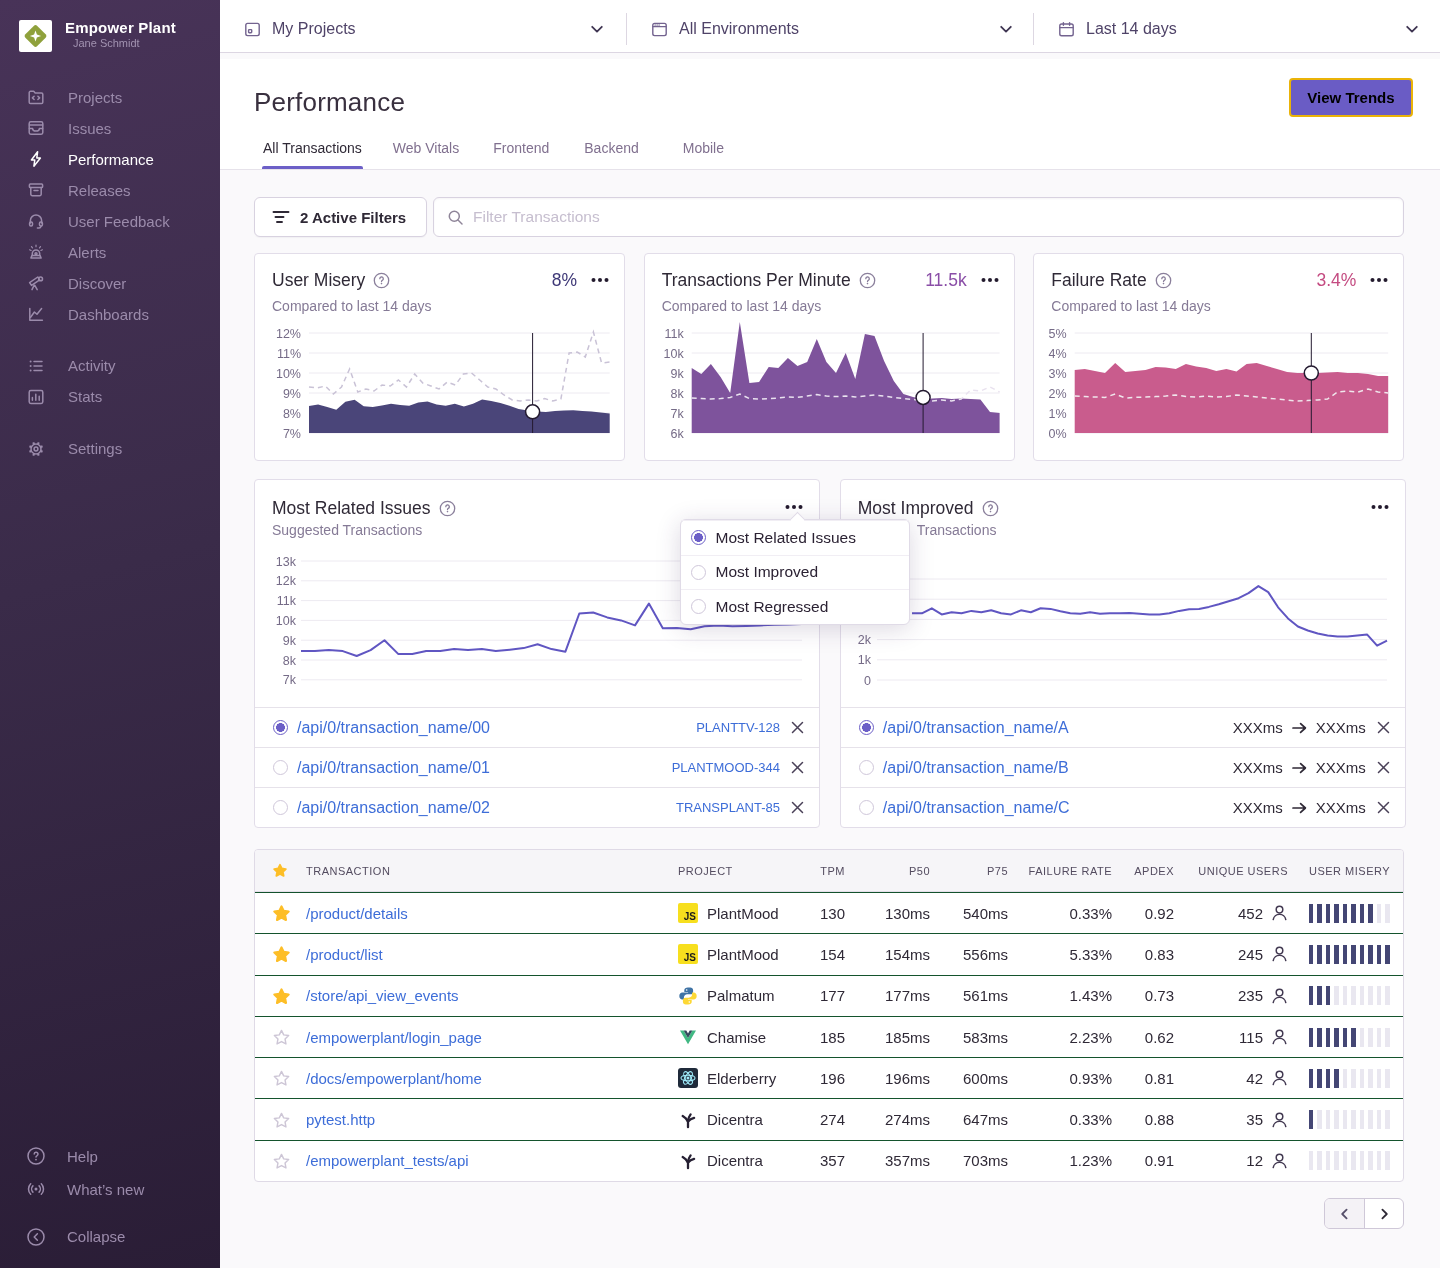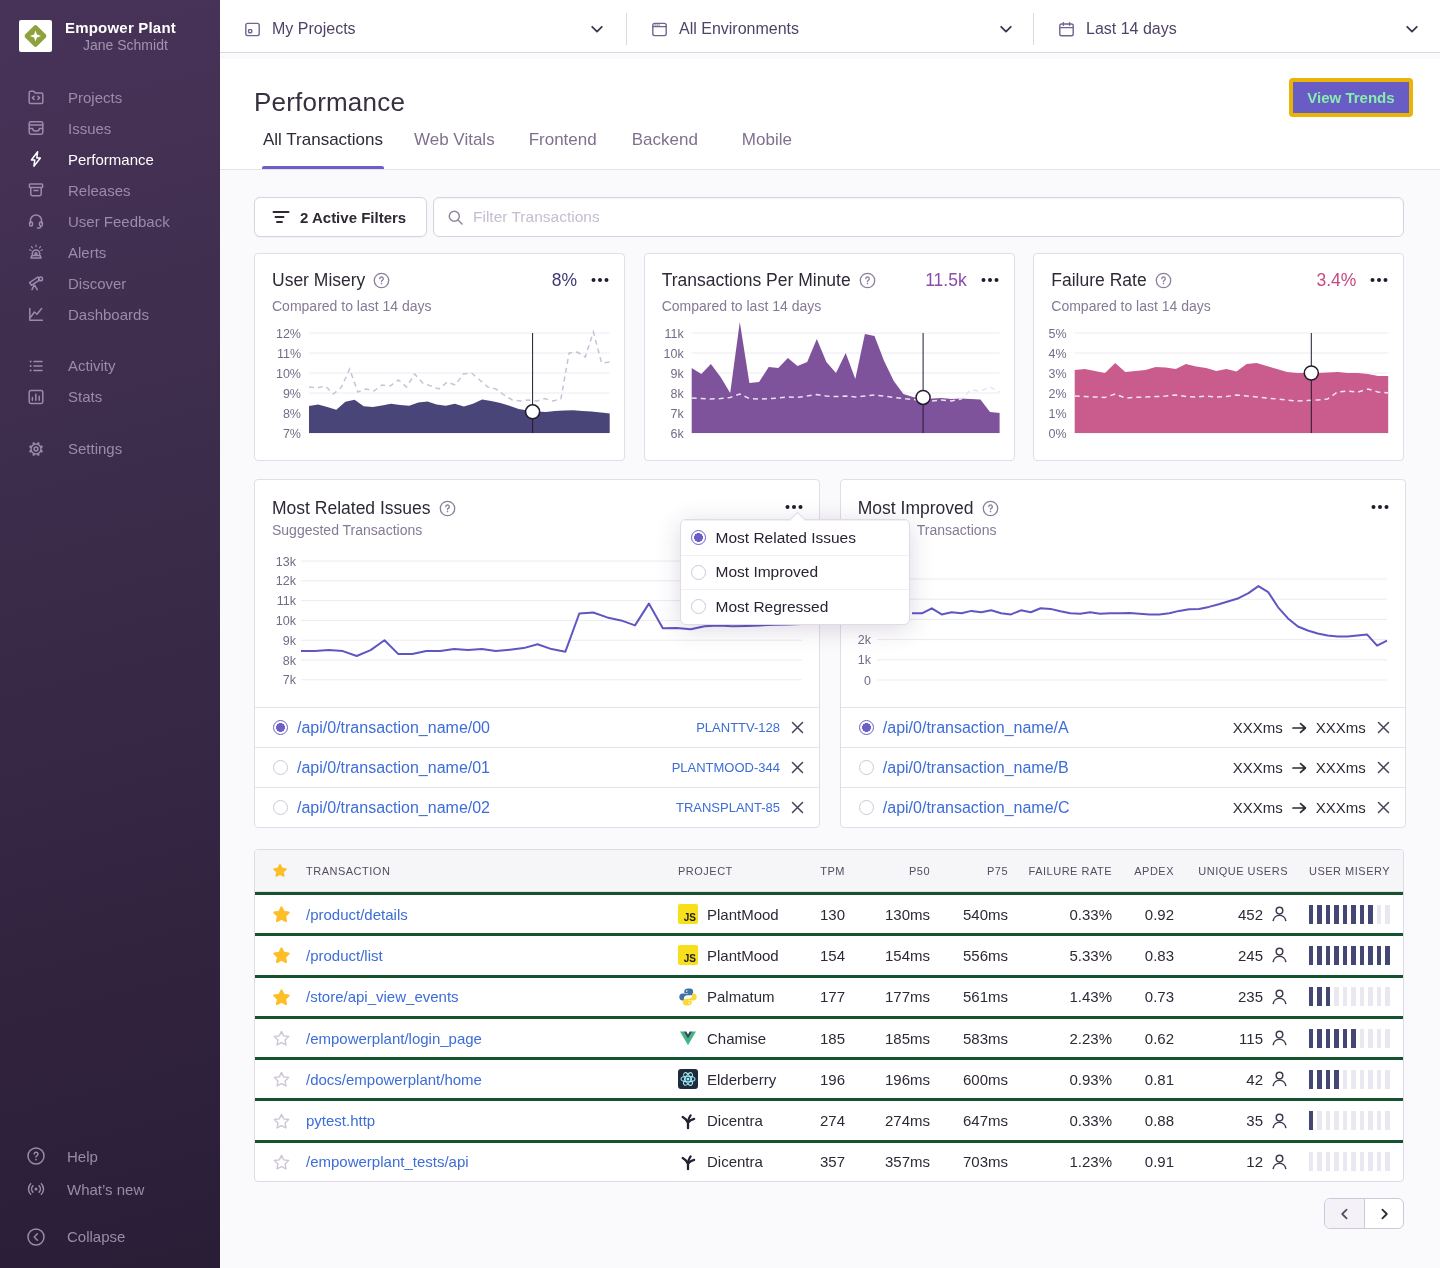--- a/index.html
+++ b/index.html
@@ -1,33 +1,33 @@
 <!DOCTYPE html>
 <html><head><meta charset="utf-8"><title>Performance</title><style>
 *{margin:0;padding:0;box-sizing:border-box}
 svg{display:block}
 html,body{width:1440px;height:1268px;font-family:"Liberation Sans",sans-serif;background:#faf9fb;overflow:hidden}
 .page{position:relative;width:1440px;height:1268px}
 .sidebar{position:absolute;left:0;top:0;width:220px;height:1268px;background:linear-gradient(165deg,#483358 0%,#3a2b49 45%,#2a1d36 100%);}
 .logo{position:absolute;left:19px;top:20px;width:33px;height:32px;background:#fff;border-radius:2px}
 .orgname{position:absolute;left:65px;top:19px;color:#fff;font-size:15px;font-weight:bold;letter-spacing:.2px}
-.username{position:absolute;left:83px;top:37px;color:#a293b1;font-size:14px}
+.username{position:absolute;left:73px;top:37px;color:#a293b1;font-size:11px}
 .navitem{position:absolute;left:27px;height:20px;display:flex;align-items:center;color:#9b8bab;font-size:15px}
 .navitem .ni{width:18px;height:18px;margin-right:23px;flex:none}
 .navitem.active{color:#fff}
 .topbar{position:absolute;left:220px;top:0;width:1220px;height:53px;background:#fff;border-bottom:1px solid #dcd6e2}
 .tb-sec{position:absolute;top:0;height:58px;display:flex;align-items:center;color:#4f4368;font-size:16px}
 .tb-ico{width:17px;height:17px;margin-right:11px}
 .tb-chev{position:absolute;width:16px;height:16px}
 .tb-div{position:absolute;top:13px;width:1px;height:32px;background:#ddd7e2}
 .header{position:absolute;left:220px;top:59px;width:1220px;height:111px;background:#fff;border-bottom:1px solid #e6e2ea}
 .h1{position:absolute;left:34px;top:28px;font-size:26px;color:#39303f;letter-spacing:.2px}
-.viewtrends{position:absolute;right:27px;top:19px;width:124px;height:39px;background:#6a5cc5;border:4px solid #eab308;border-radius:4px;color:#86efac;font-size:15px;font-weight:bold;display:flex;align-items:center;justify-content:center}
+.viewtrends{position:absolute;right:27px;top:19px;width:124px;height:39px;background:#6a5cc5;border:2px solid #eab308;border-radius:4px;color:#000000;font-size:15px;font-weight:bold;display:flex;align-items:center;justify-content:center}
 .tabs{position:absolute;left:43px;bottom:0;display:flex}
-.tab{font-size:17px;color:#80708f;margin-right:34px;padding-bottom:19px;position:relative}
+.tab{font-size:14px;color:#80708f;margin-right:34px;padding-bottom:13px;position:relative}
 .tab.active{color:#2f2936}
 .tab.active:after{content:"";position:absolute;left:-1px;right:-1px;bottom:0;height:3px;background:#6c5fc7;border-radius:2px 2px 0 0}
 .content{position:absolute;left:220px;top:170px;width:1220px;height:1098px}
 .filterbtn{position:absolute;left:34px;top:27px;width:173px;height:40px;background:#fff;border:1px solid #d8d2e0;border-radius:6px;display:flex;align-items:center;box-shadow:0 1px 1px rgba(50,40,70,.04)}
 .filterbtn .ficon{margin-left:17px;margin-right:10px}
 .filterbtn span{font-size:15px;font-weight:bold;color:#2f2936}
 .searchbar{position:absolute;left:213px;top:27px;width:971px;height:40px;background:#fff;border:1px solid #d8d2e0;border-radius:6px;display:flex;align-items:center;box-shadow:inset 0 1px 2px rgba(50,40,70,.05)}
 .searchbar .sicon{margin-left:13px;margin-right:9px}
 .searchbar span{font-size:15.5px;color:#c6becf}
 .minicard{position:absolute;top:83px;width:371px;height:208px;background:#fff;border:1px solid #e2dde9;border-radius:4px}
@@ -42,21 +42,21 @@
 .bigrow .ms{color:#2f2936;font-size:15px}
 .bigrow .x{margin:0 15px 0 11px;flex:none}
 .menu{position:absolute;left:459.5px;top:349px;width:230.5px;background:#fff;border:1px solid #e0dbe7;border-radius:6px;box-shadow:0 4px 24px rgba(60,40,90,.18);z-index:30}
 .menu .mrow{height:34.5px;display:flex;align-items:center;font-size:15.5px;color:#2b2233;border-top:1px solid #f1eef4}
 .menu .mrow:first-child{border-top:none}
 .menu .mradio{margin-left:10px;margin-right:10px;width:15px;height:15px;border-radius:50%;border:1px solid #cfc7da;background:#fff;flex:none}
 .menu .mradio.sel{border:1px solid #6c5fc7;background:radial-gradient(circle,#6c5fc7 0 4.4px,#fff 4.5px)}
 .menu .caret{position:absolute;top:-6.5px;left:111px;width:11px;height:11px;background:#fff;border-left:1px solid #e0dbe7;border-top:1px solid #e0dbe7;transform:rotate(45deg)}
 .table{position:absolute;left:34px;top:679px;width:1150px;background:#fff;border:1px solid #dfdae6;border-radius:4px;overflow:hidden}
 .thead{height:42px;background:#f6f5f8;border-bottom:1px solid #e4dfe9;display:grid;grid-template-columns:42px 381px 133px 34px 85px 78px 104px 62px 118px 1fr;align-items:center}
-.trow{height:41.3px;border-top:3px solid #14532d;display:grid;grid-template-columns:42px 381px 133px 34px 85px 78px 104px 62px 118px 1fr;align-items:center}
+.trow{height:41.3px;border-top:1px solid #14532d;display:grid;grid-template-columns:42px 381px 133px 34px 85px 78px 104px 62px 118px 1fr;align-items:center}
 .trow:first-of-type{border-top:none}
 .hc{font-size:11px;font-weight:normal;color:#544c60;letter-spacing:.5px}
 .num{text-align:right;font-size:15px;color:#2f2936}
 .tc-star{padding-left:17px;display:flex;align-items:center}
 .tc-link{font-size:15px;color:#3d6dd8;padding-left:9px}
 .tc-proj{display:flex;align-items:center;font-size:15px;color:#2f2936}
 .tc-proj .picon{width:20px;height:20px;margin-right:9px;flex:none}
 .tc-users{display:flex;align-items:center;justify-content:flex-end;padding-right:3px}
 .tc-users .unum{font-size:15px;color:#2f2936;margin-right:7px}
 .tc-misery{padding-left:17px}

